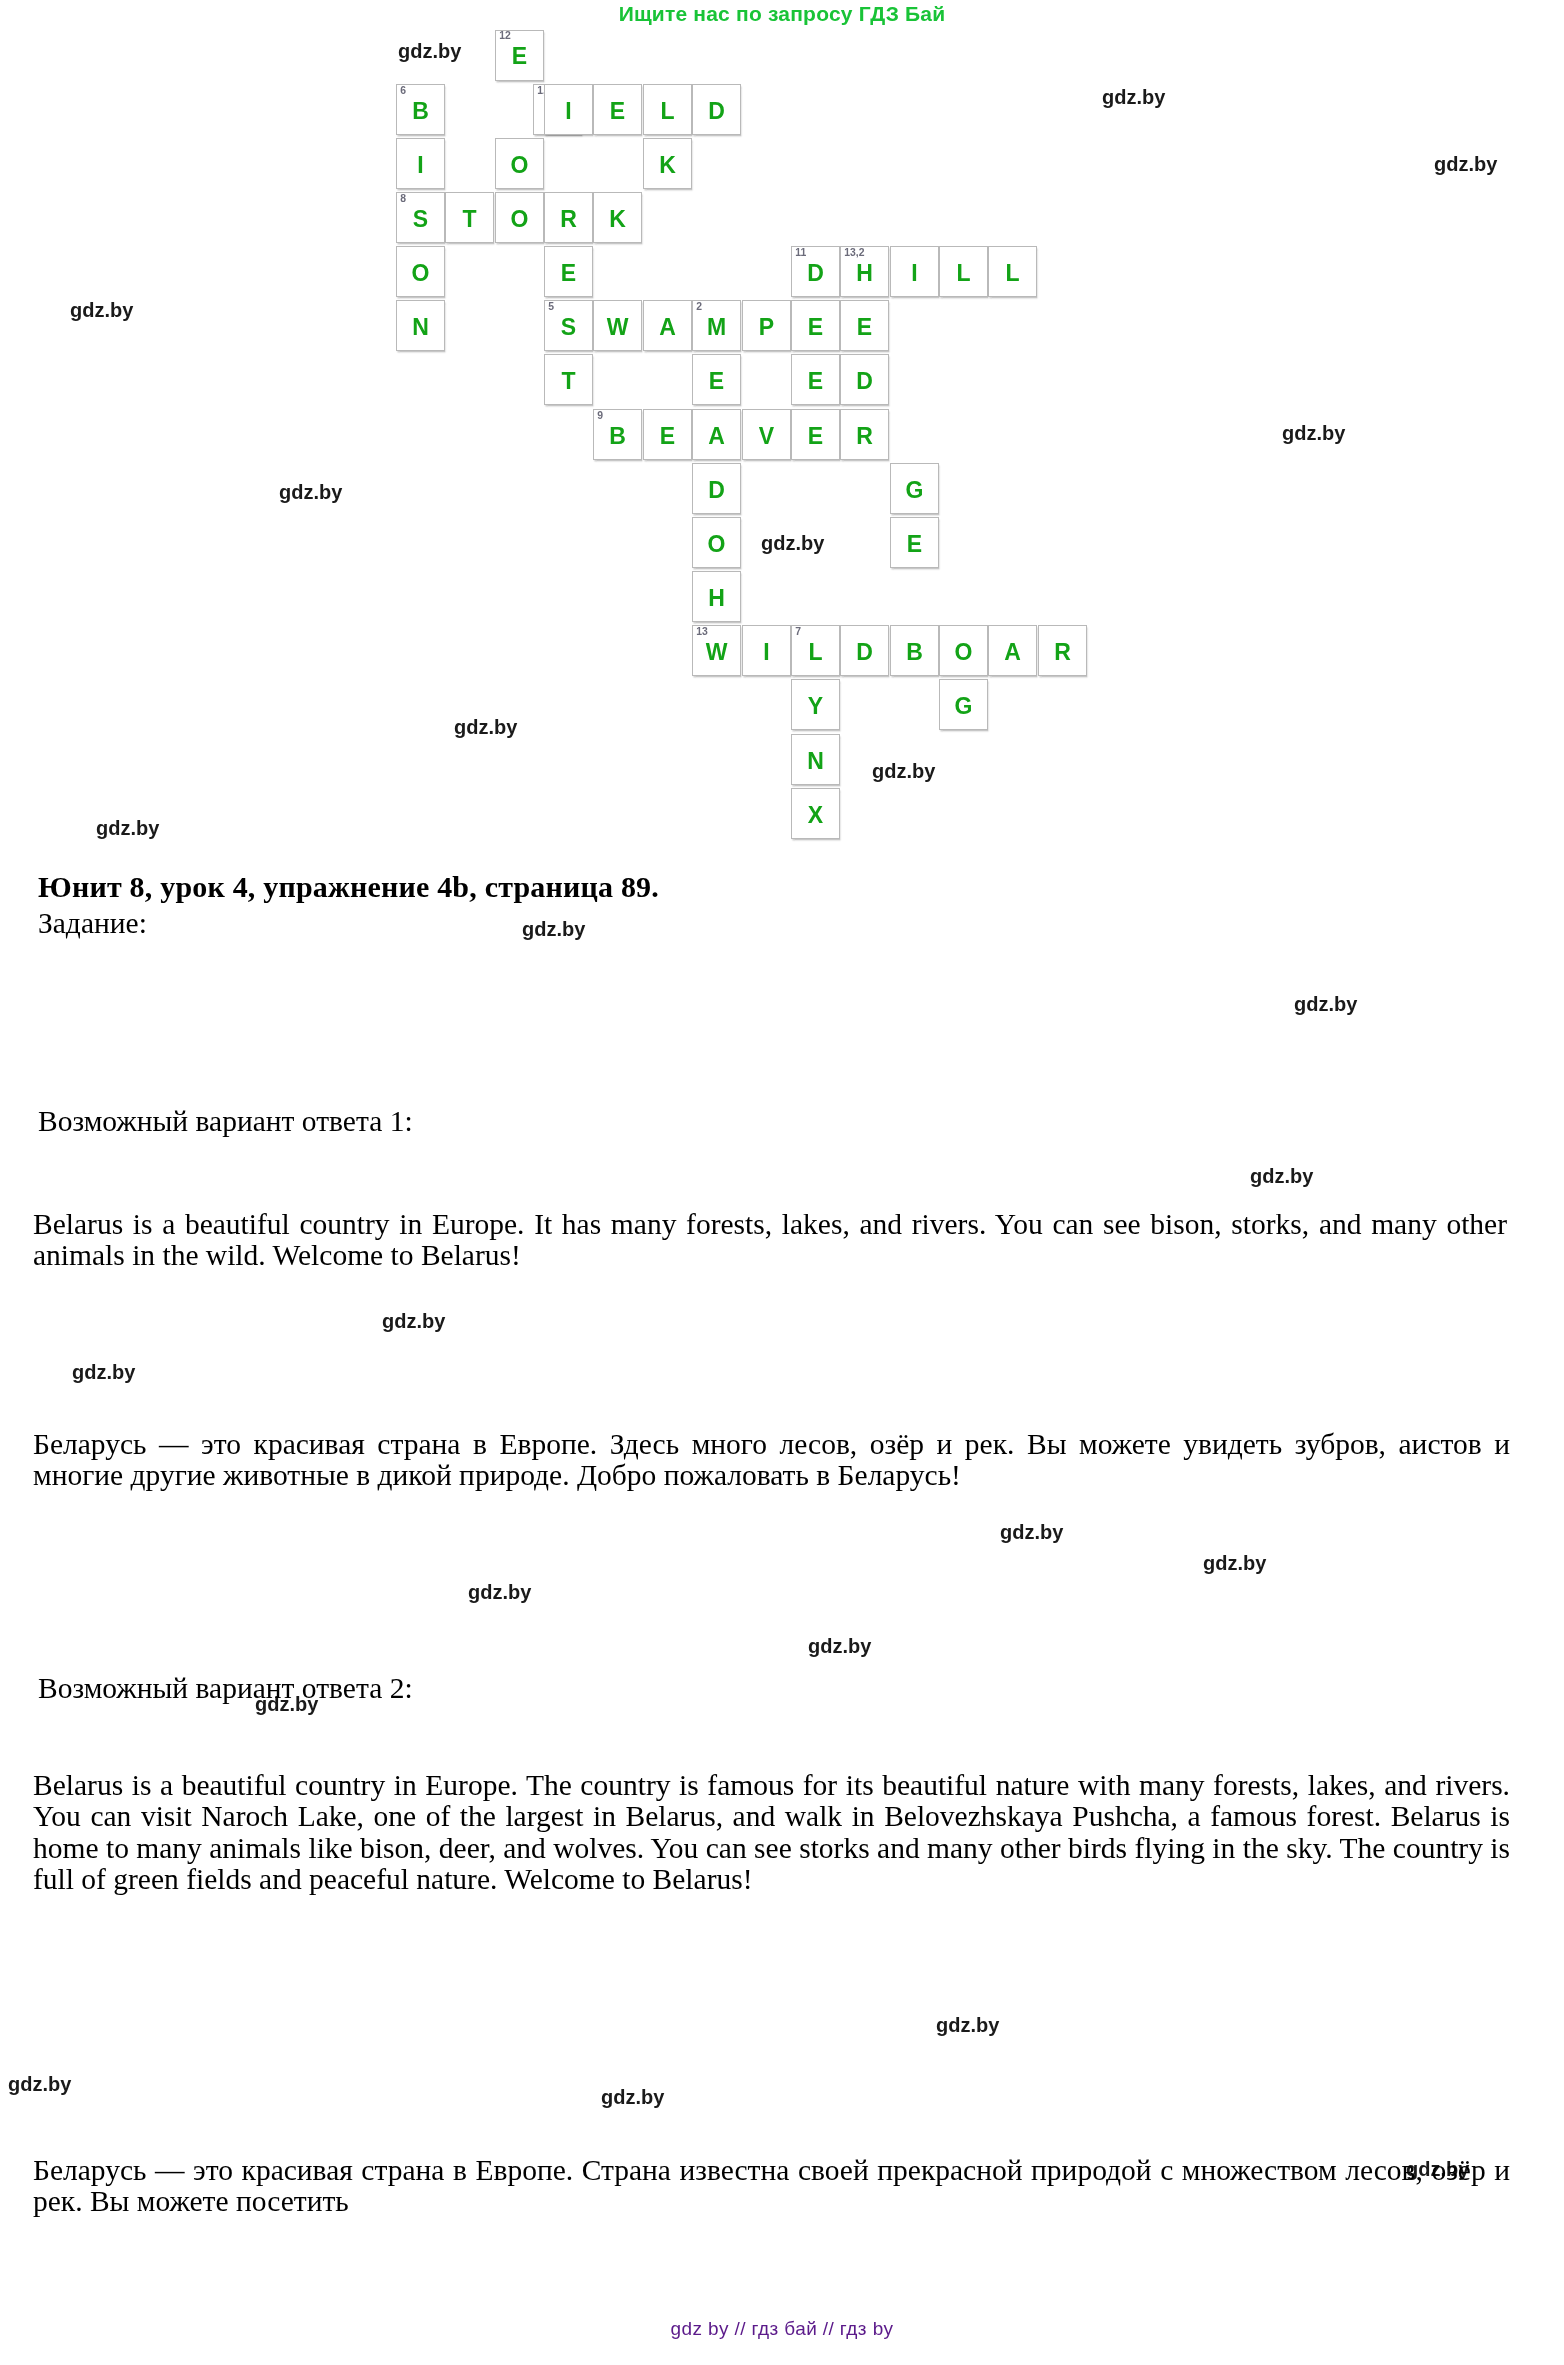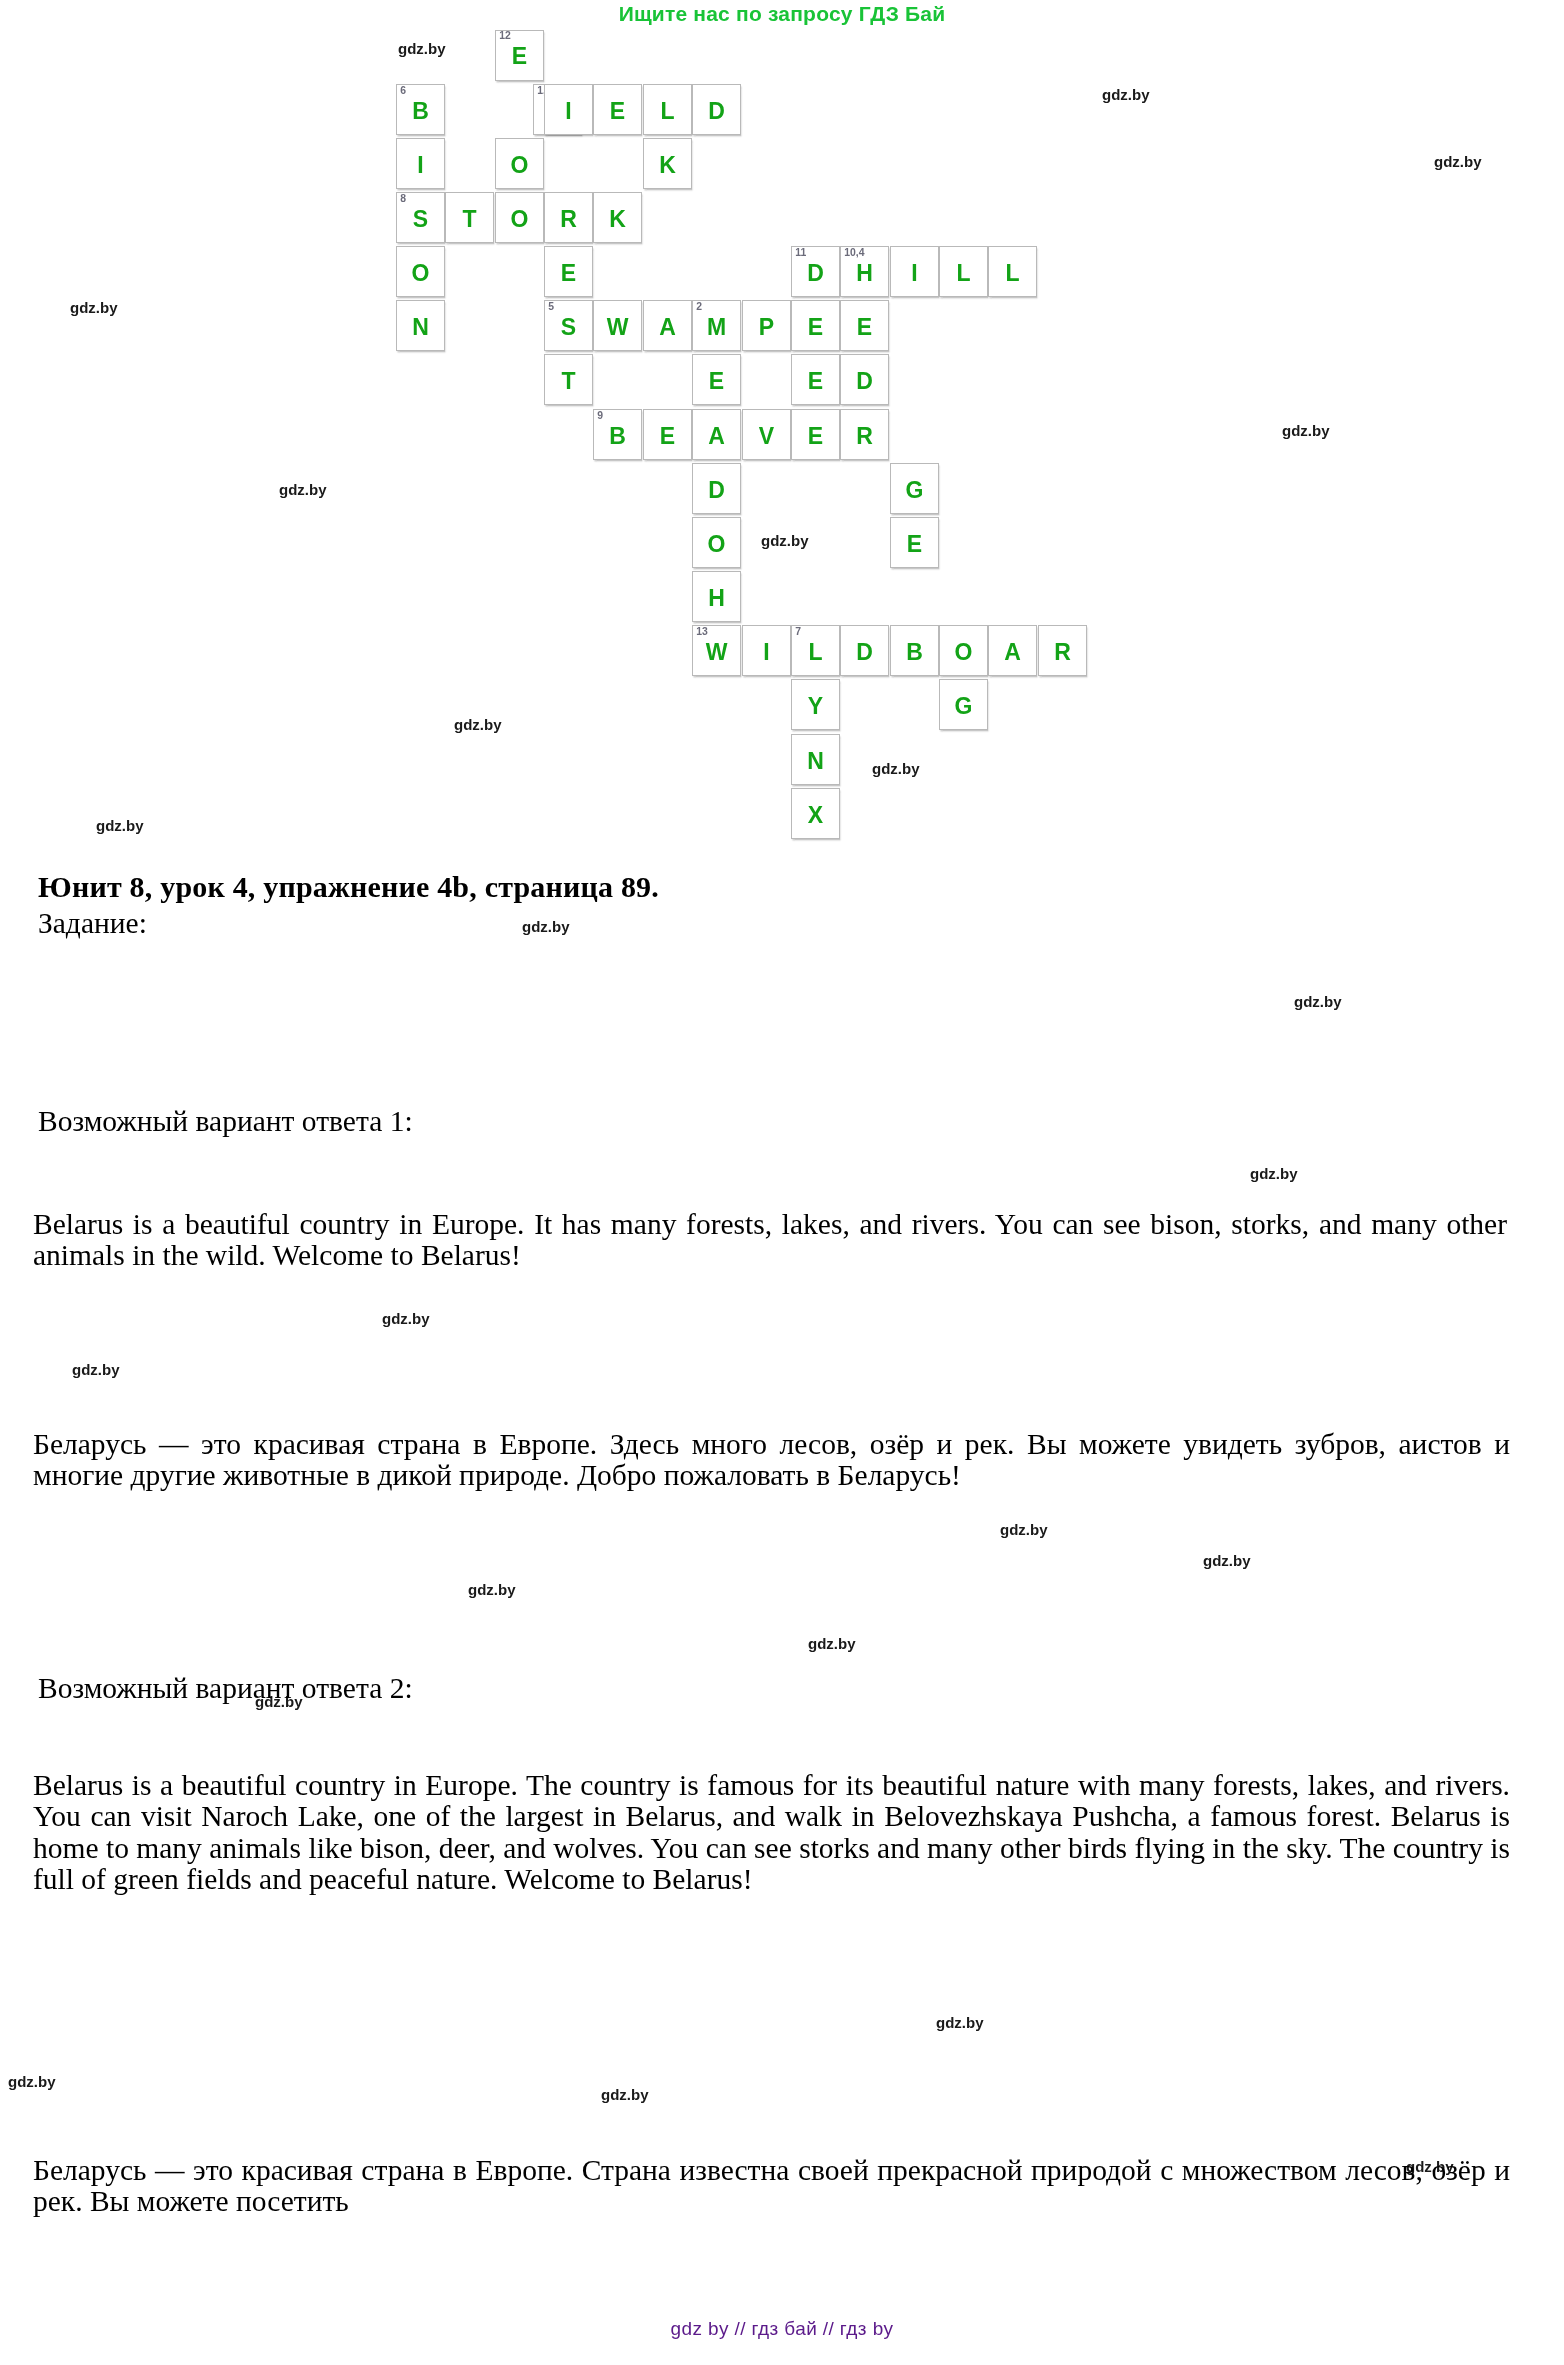--- a/index.html
+++ b/index.html
@@ -26,21 +26,21 @@
     font-weight:bold;
     font-size:21px;
     color:#19c337;
     letter-spacing:0.2px;
   }
   
   .wm{
     position:absolute;
     font-family:"Liberation Sans", sans-serif;
     color:#1a1a1a;
-    font-size:15px;
+    font-size:20px;
     font-weight:bold;
     white-space:nowrap;
     pointer-events:none;
   }
   
   .crossword{
     position:absolute;
     left:0; top:0;
     width:1564px;
     height:812px;
@@ -165,21 +165,21 @@
         <span class="ltr">O</span>
       </div>
       <div class="cell" style="left: 544px; top: 246px;">
         <span class="ltr">E</span>
       </div>
       <div class="cell" style="left: 791px; top: 246px;">
         <span class="num">11</span>
         <span class="ltr">D</span>
       </div>
       <div class="cell" style="left: 840px; top: 246px;">
-        <span class="num">10,4</span>
+        <span class="num">13,2</span>
         <span class="ltr">H</span>
       </div>
       <div class="cell" style="left: 890px; top: 246px;">
         <span class="ltr">I</span>
       </div>
       <div class="cell" style="left: 939px; top: 246px;">
         <span class="ltr">L</span>
       </div>
       <div class="cell" style="left: 988px; top: 246px;">
         <span class="ltr">L</span>

